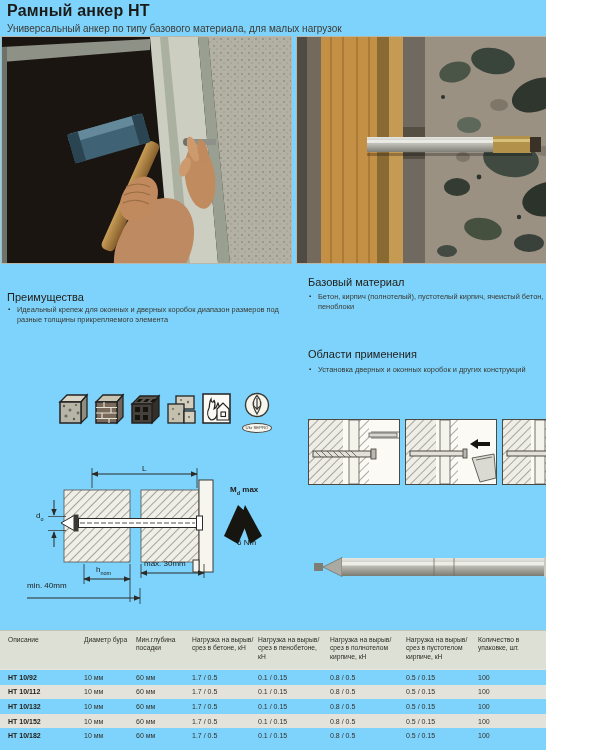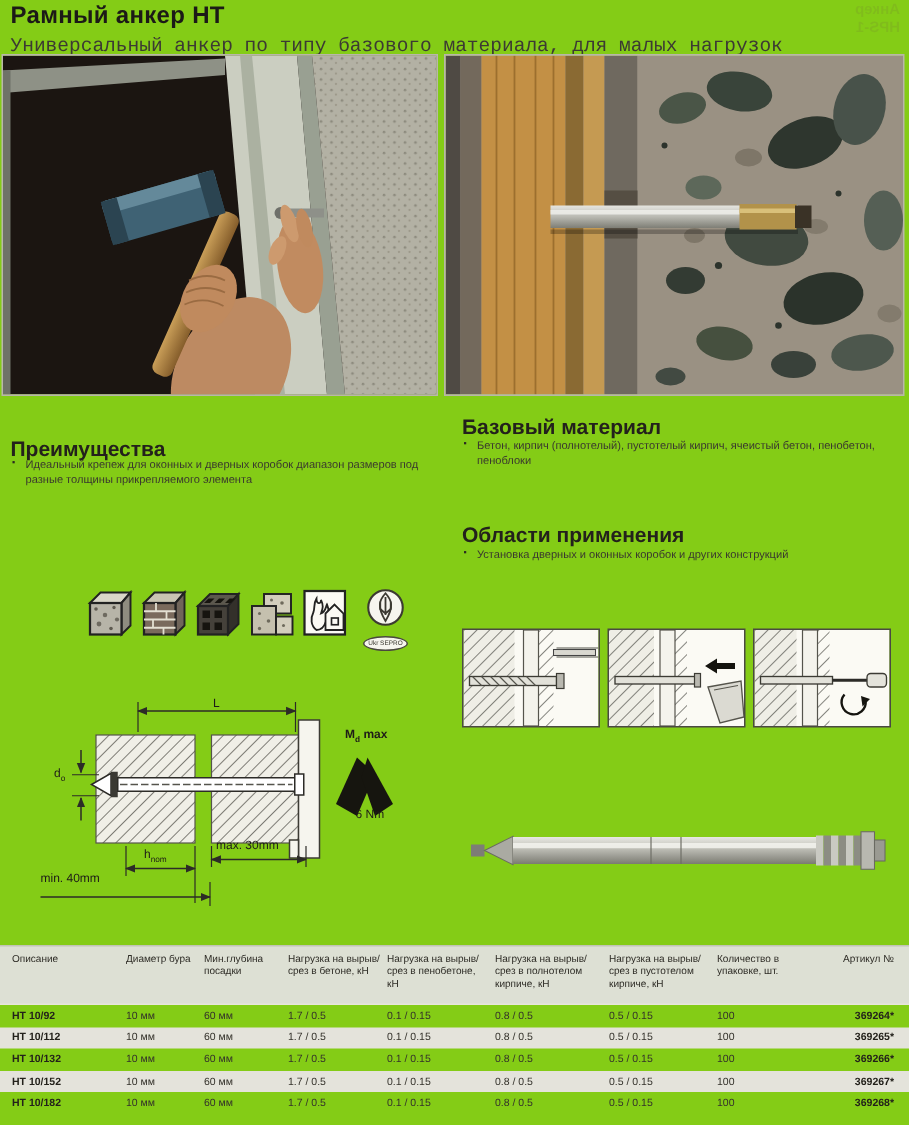--- a/index.html
+++ b/index.html
@@ -1,35 +1,35 @@
 <!DOCTYPE html>
 <html><head>
 <meta charset="utf-8">
 <style>
   html,body{margin:0;padding:0;}
   .page{
-    position:relative; width:606px; height:750px; overflow:hidden;
-    background:#84cc16;
+    position:relative; width:546px; height:750px; overflow:hidden;
+    background:#7dd3fc;
     font-family:"Liberation Sans", sans-serif;
     color:#34322c;
   }
   .abs{position:absolute;}
   .title{
     left:7px; top:2px; font-size:16px; font-weight:bold; color:#1c1a17; letter-spacing:.2px;
   }
   .subtitle{
-    left:7px; top:23px; font-size:13px; color:#3c3a33;font-family:Liberation Mono, monospace;
+    left:7px; top:23px; font-size:10px; color:#3c3a33;
   }
   .ghost{
     left:470px; top:1px; width:130px; text-align:left;
     transform:scaleX(-1); opacity:.13; color:#6b5a43; font-weight:bold;
     font-size:10px; line-height:12px;
   }
   .photo{outline:1px solid #b9b6aa; background:#d8d5c8;}
-  .h2{font-size:14px; font-weight:bold; color:#23211c;}
+  .h2{font-size:11px; font-weight:normal; color:#23211c;}
   .bullets{margin:0; padding:0; list-style:none; font-size:7.4px; line-height:9.6px; color:#3a382f;}
   .bullets li{position:relative; padding-left:9px; margin-bottom:4px;}
   .bullets li::before{content:"▪"; position:absolute; left:0; top:0; font-size:6px; color:#2a2822;}
   .icon-row{left:58px; top:392px; display:flex; align-items:flex-start; gap:5px;}
   .mat-icon{display:block;}
   .cert{margin-left:6px; width:30px; text-align:center;}
   .cert-oval{
     display:block; margin:0 auto; margin-top:1px; width:28px; height:8px; border:1px solid #4a483f; border-radius:50%;
     font-size:4.3px; line-height:8px; color:#3a382f; background:#f6f5ee;
   }

